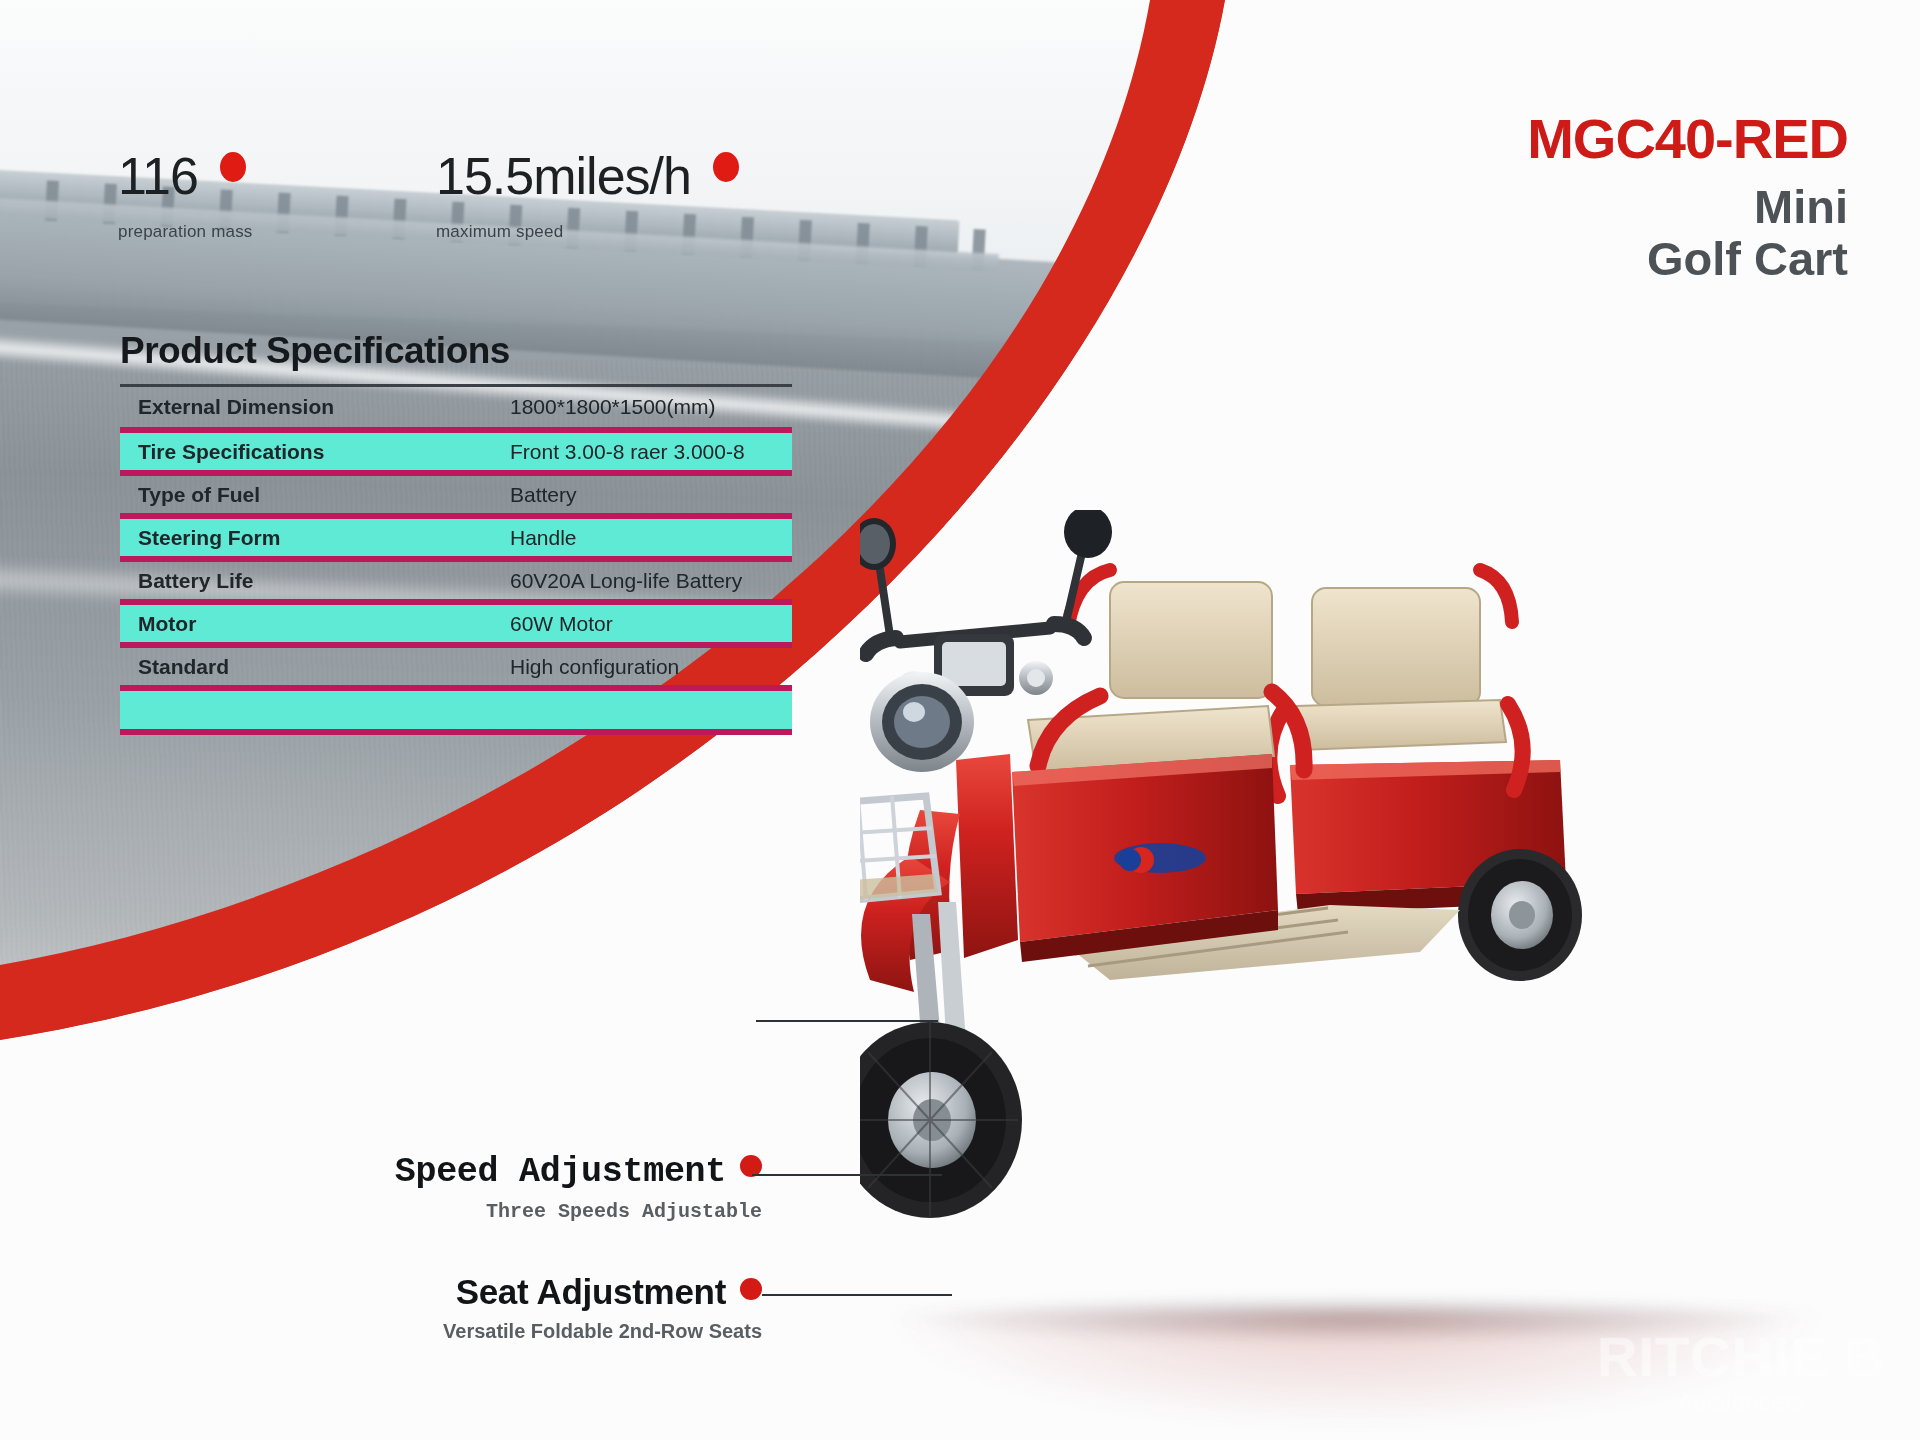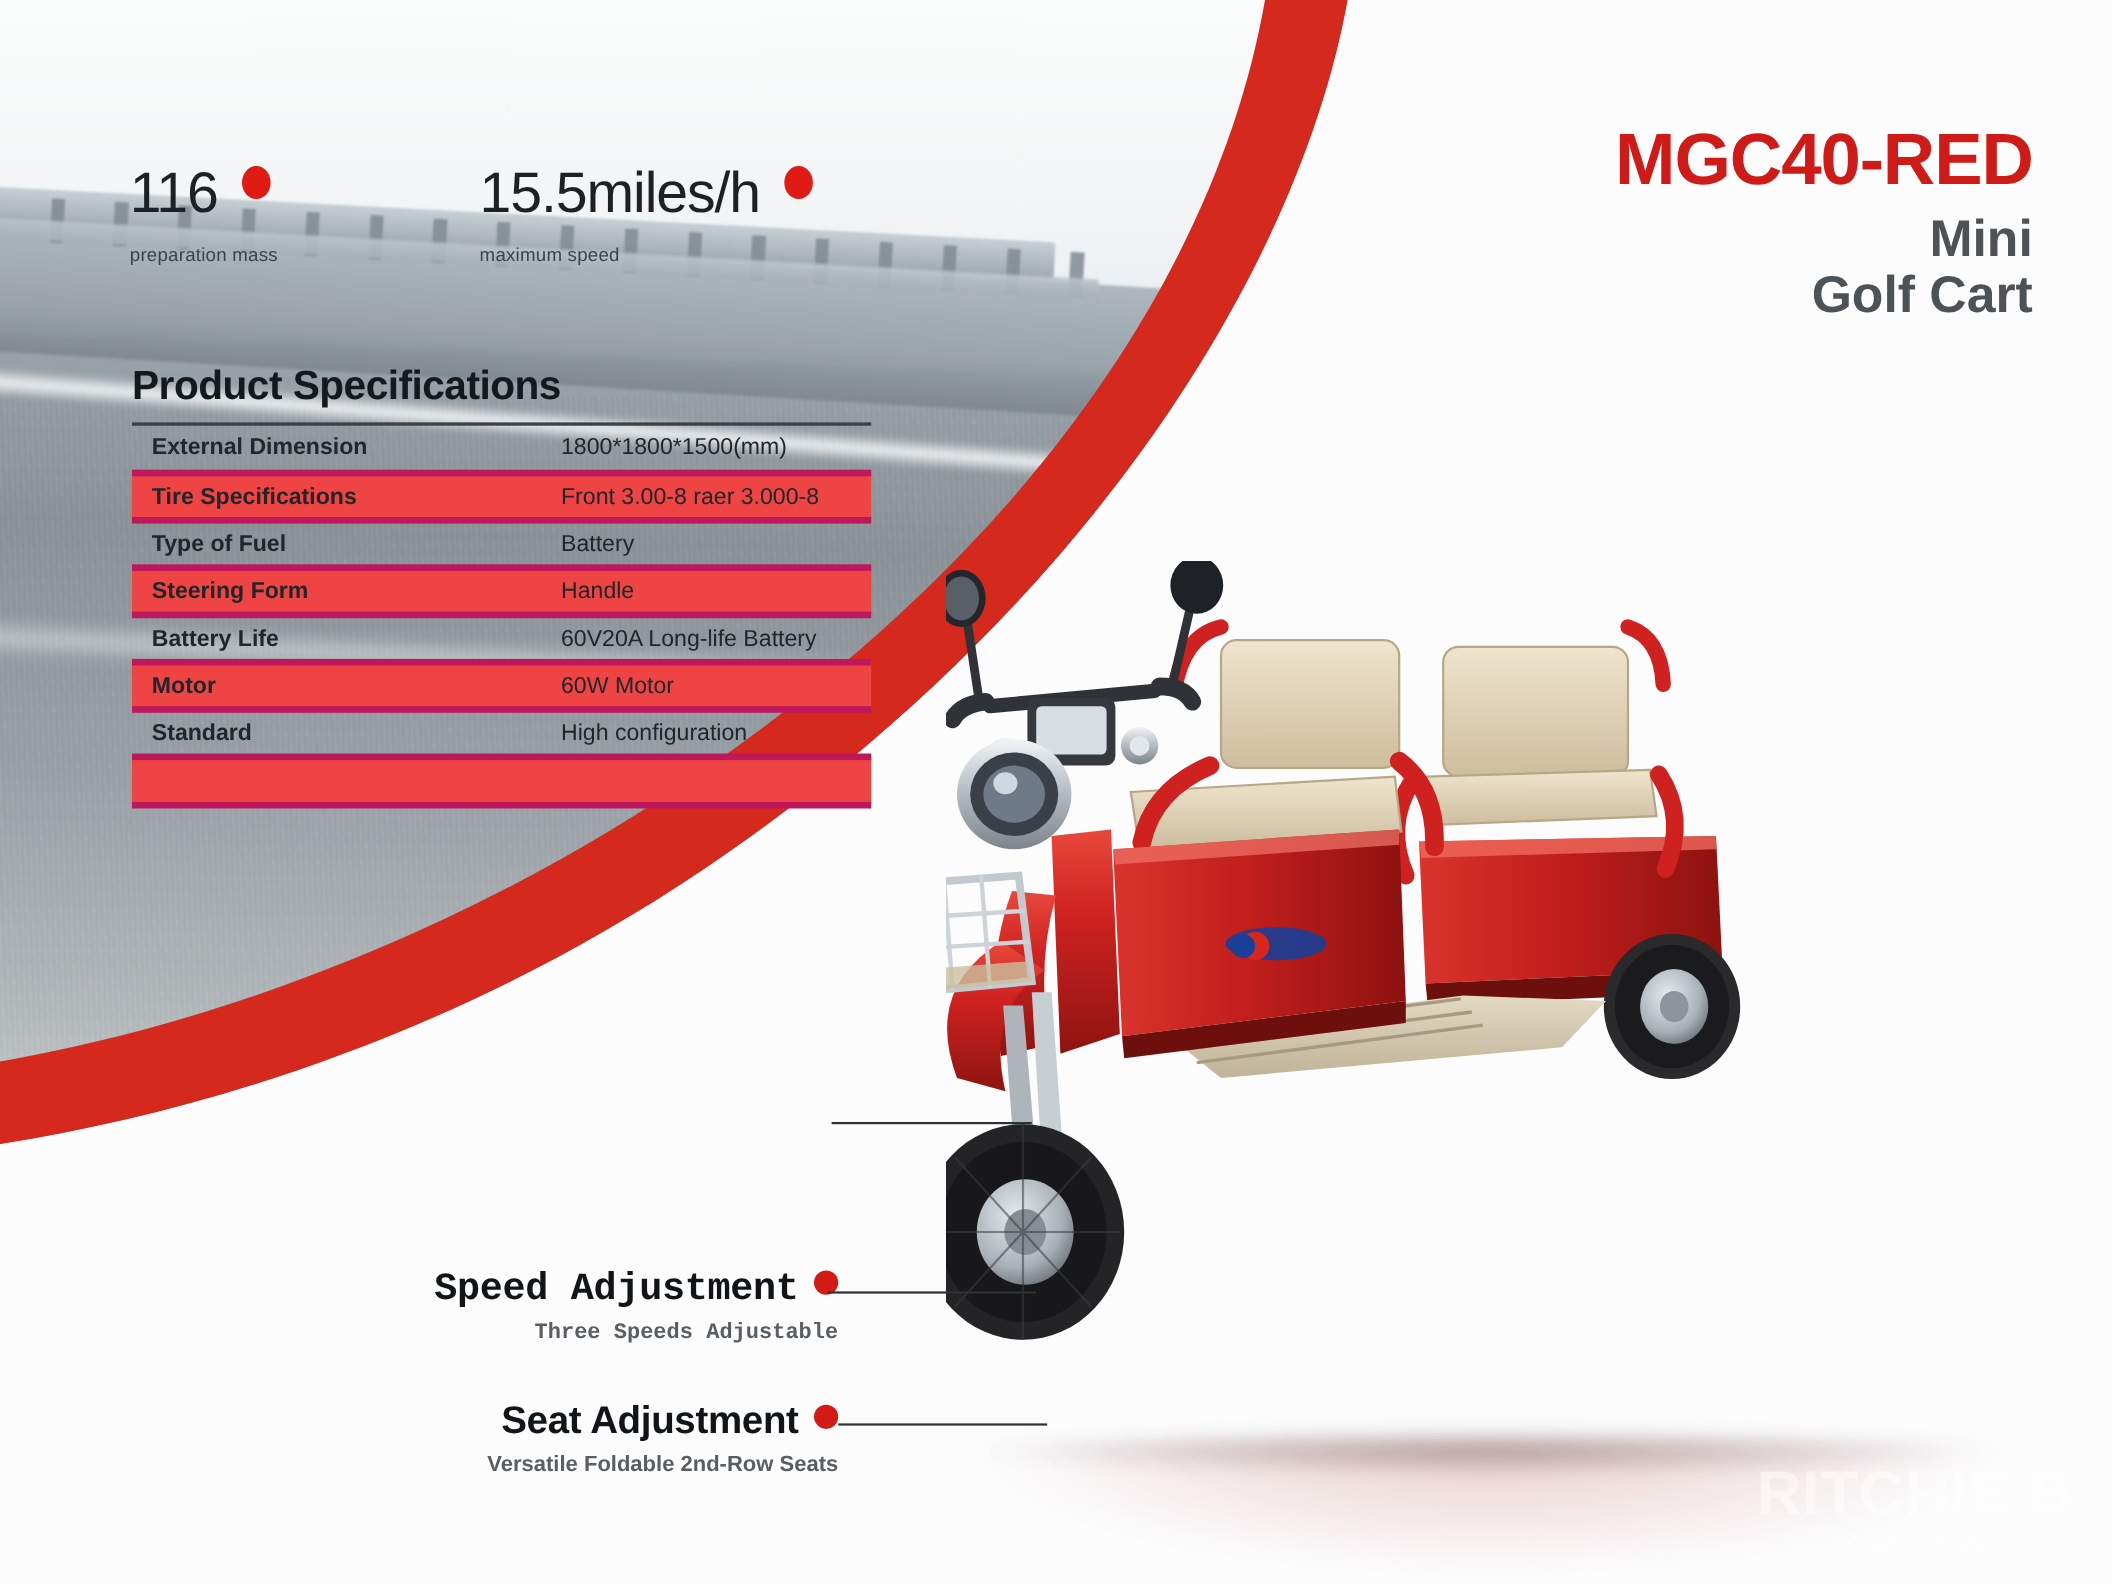--- a/index.html
+++ b/index.html
@@ -103,33 +103,33 @@
   .stat-b{ left:318px; top:0; }
 
   
   .spec-wrap{ position:absolute; left:120px; top:330px; width:672px; }
   .spec-title{
     font-size:37px; font-weight:bold; color:#15191c; letter-spacing:-.5px;
   }
   .spec-rule{ height:3px; background:#3a4045; margin:12px 0 0 0; width:672px; }
   table.spec{ border-collapse:collapse; width:672px; margin-top:0; }
   table.spec tr{ height:43px; }
-  table.spec tr.alt{ background:#ef4444;border-radius:13px; }
+  table.spec tr.alt{ background:#5eead4;border-radius:13px; }
   table.spec td{
     font-size:21px; color:#20262a; border-bottom:6px solid #be185d;
     padding:0 0 0 18px; vertical-align:middle;
   }
   table.spec td.k{ font-weight:bold; width:390px; }
   table.spec td.v{ font-weight:400; padding-left:0; }
   table.spec tr.empty td{ height:44px; }
 
   
   .title-block{ position:absolute; right:72px; top:112px; text-align:right; }
   .model{
-    font-size:66px; font-weight:bold; color:#cf1b17; letter-spacing:-1px; line-height:.98;
+    font-size:56px; font-weight:bold; color:#cf1b17; letter-spacing:-1px; line-height:.98;
     white-space:nowrap;
     text-align:right;
   }
   .sub{
     font-size:47px; font-weight:bold; color:#4c5256; line-height:1.1; margin-top:14px;
   }
 
   
   .callout{ position:absolute; text-align:right; }
   .callout .head{

